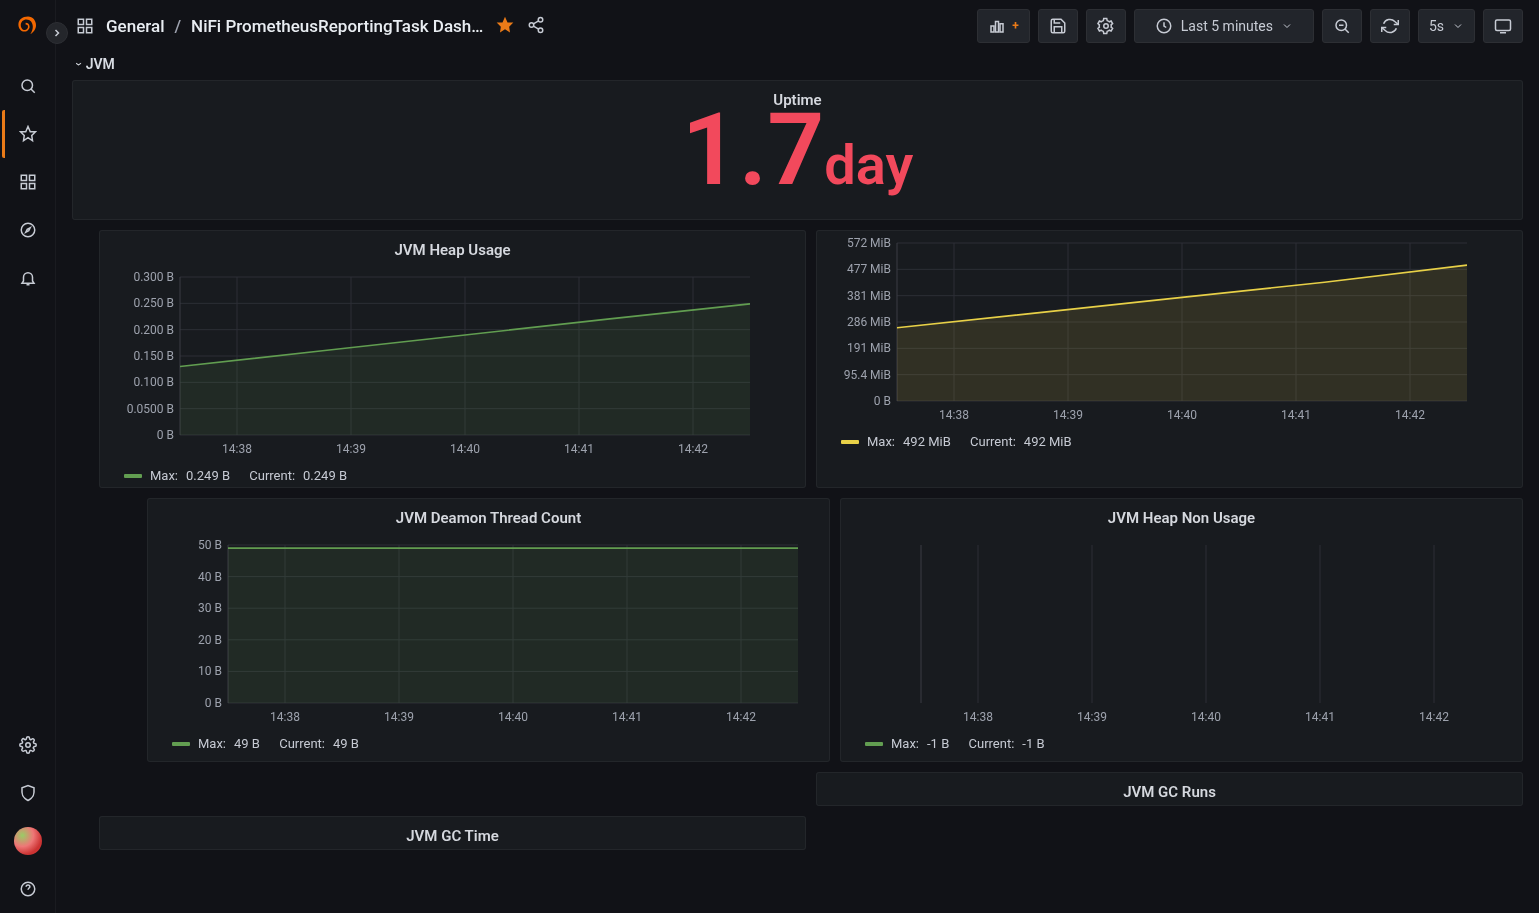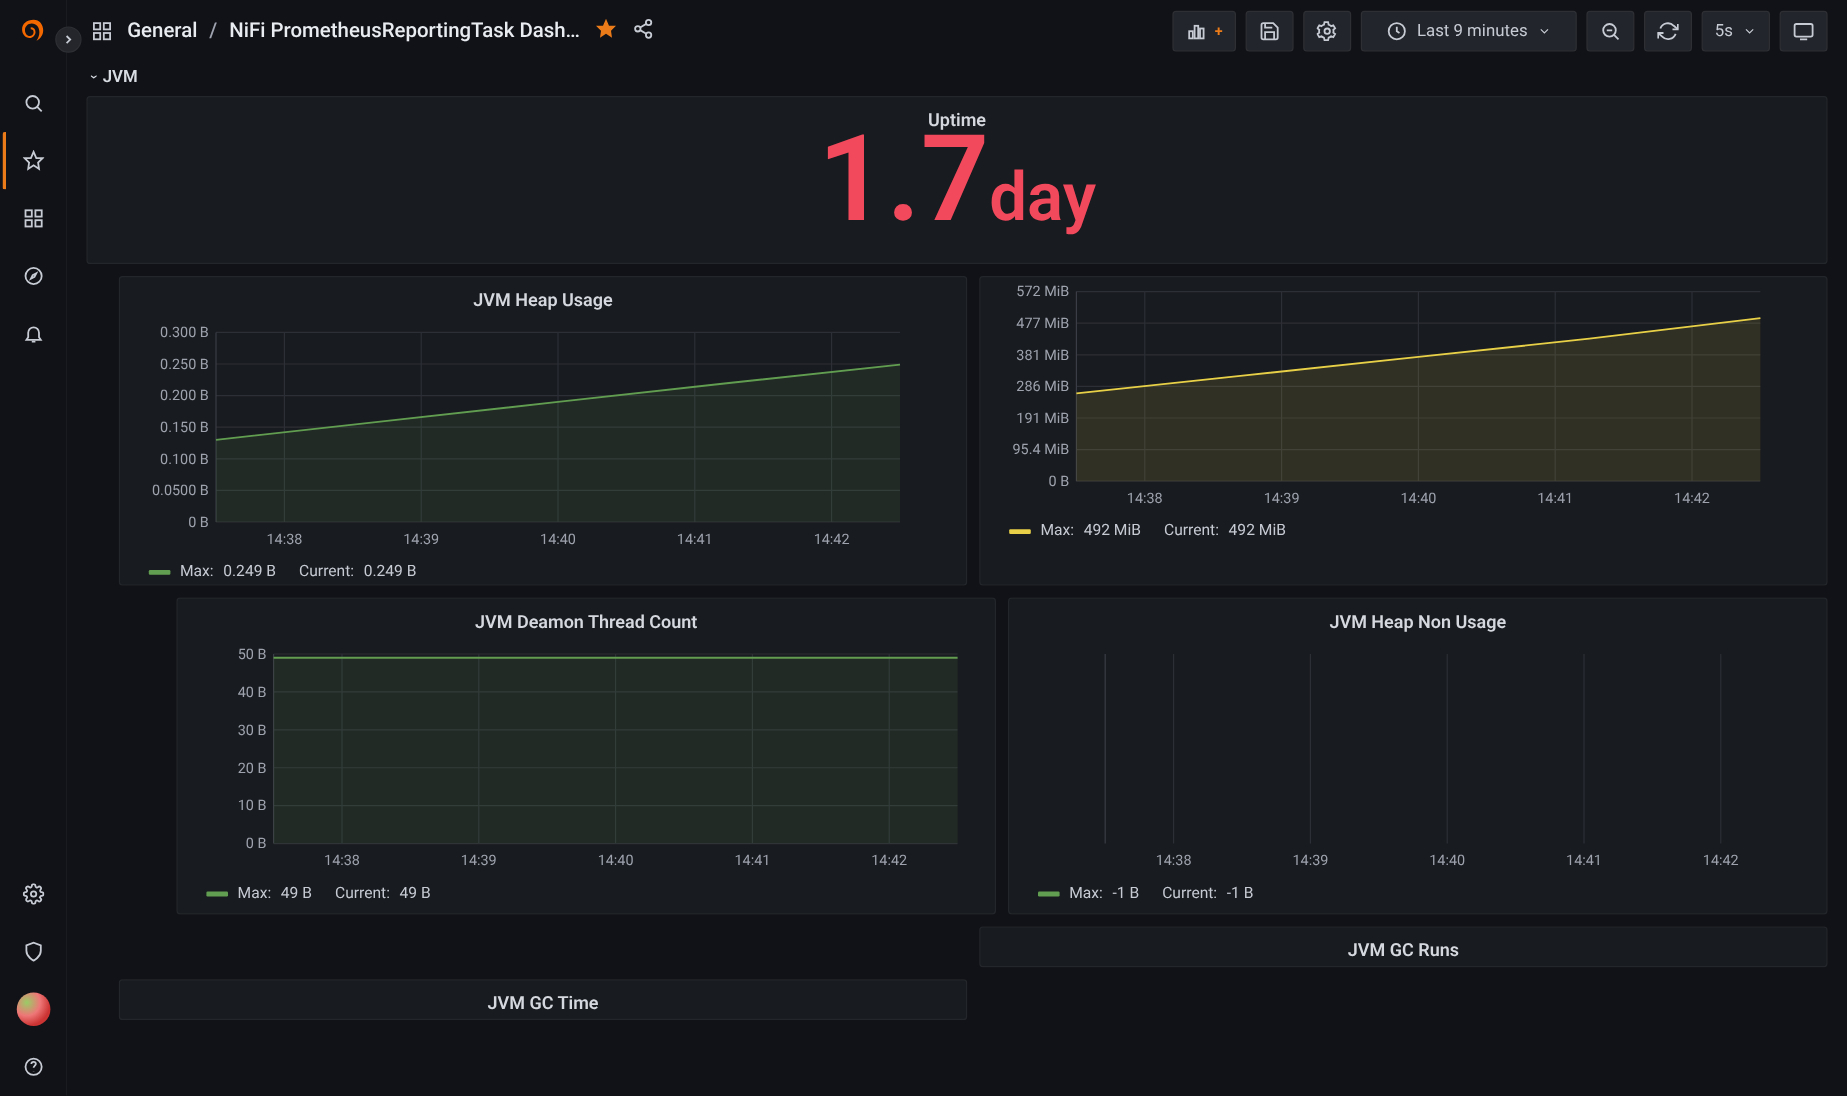--- a/index.html
+++ b/index.html
@@ -192,21 +192,21 @@
       <svg class="tb-icon" viewBox="0 0 24 24" fill="none" stroke="currentColor" stroke-width="2">
           <circle cx="12" cy="12" r="3"></circle>
           <path d="M19 12a7 7 0 00-.2-1.6l2-1.6-2-3.4-2.4 1a7 7 0 00-2.8-1.6L13 2h-4l-.6 2.8a7 7 0 00-2.8 1.6l-2.4-1-2 3.4 2 1.6A7 7 0 003 12c0 .5 0 1 .2 1.6l-2 1.6 2 3.4 2.4-1a7 7 0 002.8 1.6L9 22h4l.6-2.8a7 7 0 002.8-1.6l2.4 1 2-3.4-2-1.6c.1-.6.2-1.1.2-1.6z"></path>
         </svg>
     </div>
     <div class="tb-btn time-picker">
       <svg class="tb-icon" viewBox="0 0 24 24" fill="none" stroke="currentColor" stroke-width="2">
           <circle cx="12" cy="12" r="9"></circle>
           <polyline points="12 7 12 12 15 14"></polyline>
         </svg>
-      <span>Last 9 minutes</span>
+      <span>Last 5 minutes</span>
       <svg width="12" height="12" viewBox="0 0 24 24" fill="none" stroke="currentColor" stroke-width="2">
           <polyline points="6 9 12 15 18 9"></polyline>
         </svg>
     </div>
     <div class="tb-btn">
       <svg class="tb-icon" viewBox="0 0 24 24" fill="none" stroke="currentColor" stroke-width="2">
           <circle cx="11" cy="11" r="7"></circle>
           <line x1="21" y1="21" x2="16" y2="16"></line>
           <line x1="8" y1="11" x2="14" y2="11"></line>
         </svg>

